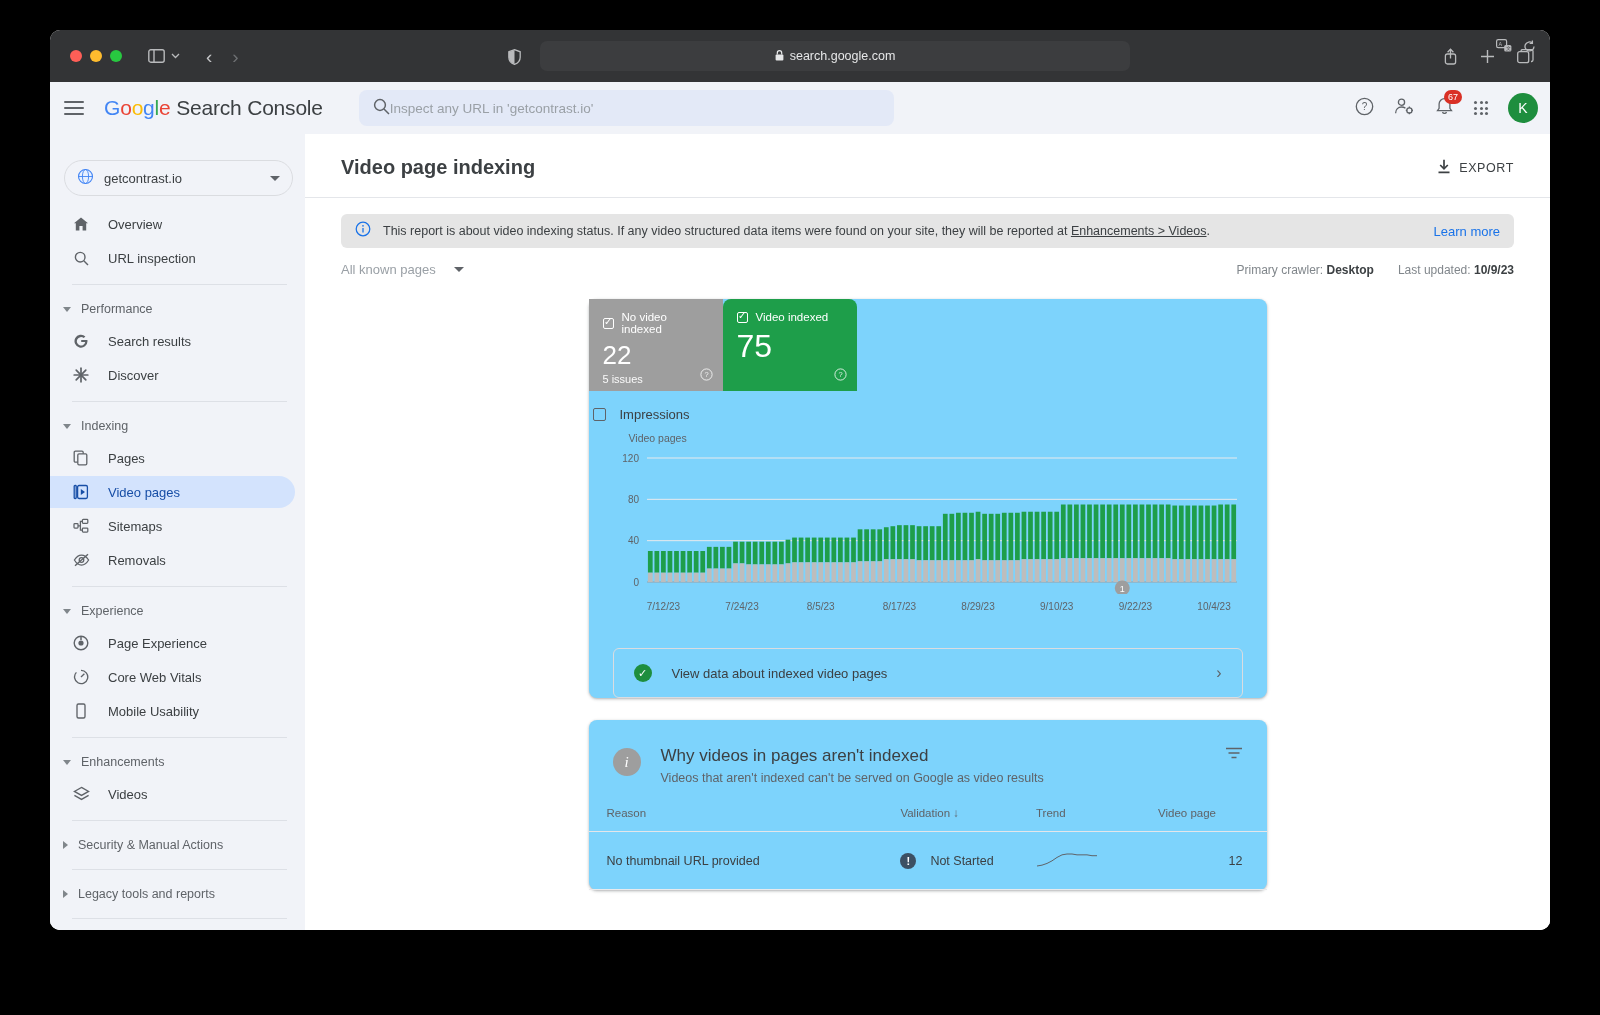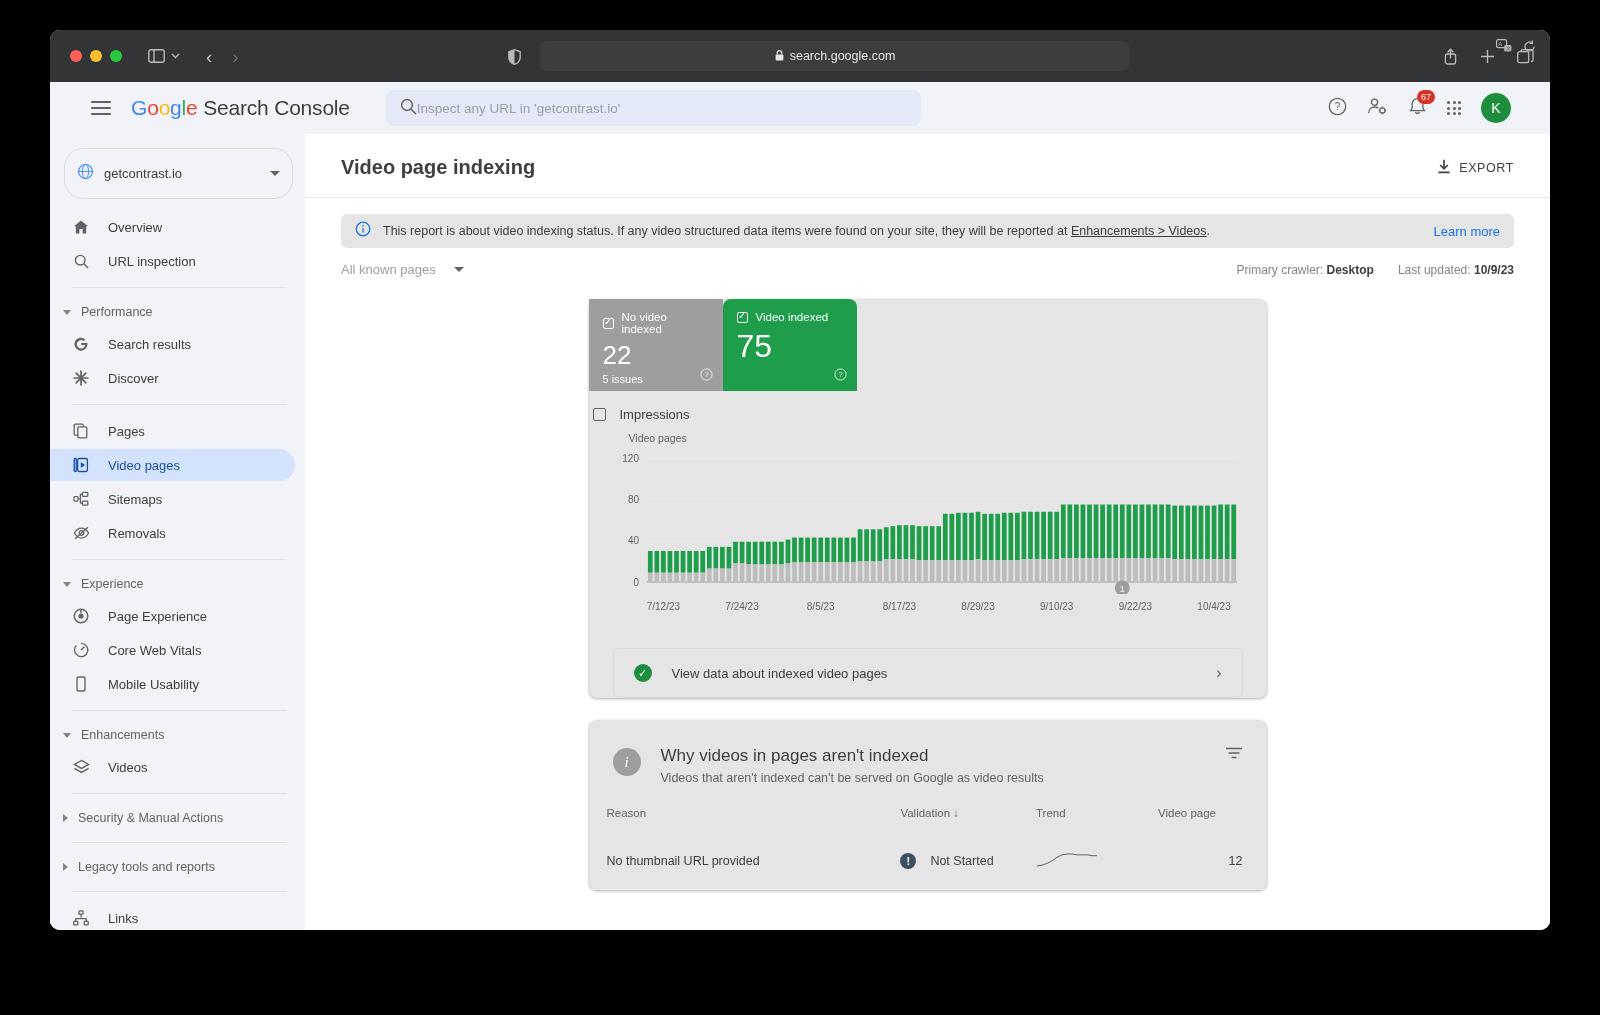--- a/index.html
+++ b/index.html
@@ -39,21 +39,21 @@
   }
   .urlbar .url-text { color: #e6e7e8; font-size: 12.5px; }
   .shield { position: absolute; left: 458px; top: 19px; }
   .url-right { position: absolute; right: 14px; top: 9px; display: flex; gap: 11px; align-items: center; }
   .tb-right { position: absolute; right: 16px; top: 0; height: 52px; display: flex; align-items: center; gap: 22px; }
 
   
   .app { position: relative; height: 848px; background: #fff; display: flex; flex-direction: column; }
   .appbar {
     height: 52px; background: #f1f3f8; display: flex; align-items: center;
-    padding: 0 35px; flex-shrink: 0;
+    padding: 0 8px; flex-shrink: 0;
   }
   .hamburger { width: 20px; display: flex; flex-direction: column; gap: 4px; margin: 0 20px 0 6px; cursor: pointer; }
   .hamburger span { display: block; height: 2px; background: #5f6368; border-radius: 1px; }
   .brand { font-size: 21px; color: #3c4043; letter-spacing: -.2px; white-space: nowrap; }
   .g-b { color: #4285f4; } .g-r { color: #ea4335; } .g-y { color: #fbbc05; } .g-g { color: #34a853; }
   .searchbox {
     margin-left: 36px; width: 535px; height: 36px; background: #e3e9f7; border-radius: 8px;
     display: flex; align-items: center; padding: 0 14px; gap: 0;
   }
   .searchbox input {
@@ -74,21 +74,21 @@
   }
   .grid-icon { display: grid; grid-template-columns: repeat(3,3px); gap: 2.5px; }
   .grid-icon i { width: 3px; height: 3px; background: #5f6368; border-radius: 50%; display: block; }
 
   
   .body { flex: 1; display: flex; min-height: 0; }
 
   
   .side { width: 255px; background: #f1f3f8; padding: 8px 0 0 0; flex-shrink: 0; overflow: hidden; }
   .prop-sel {
-    margin: 6px 12px 12px 14px; height: 51px; border: 1px solid #dadce0; border-radius: 19px;
+    margin: 18px 12px 12px 14px; height: 36px; border: 1px solid #dadce0; border-radius: 19px;
     display: flex; align-items: center; padding: 0 12px; gap: 10px; background: #f1f3f8; cursor: pointer;
   }
   .prop-sel .pname { font-size: 13px; color: #3c4043; flex: 1; }
   .caret { width: 0; height: 0; border-left: 5px solid transparent; border-right: 5px solid transparent; border-top: 5px solid #5f6368; }
   .nav-item {
     display: flex; align-items: center; gap: 18px; height: 32px; margin: 2px 10px 2px 0;
     padding-left: 22px; border-radius: 0 16px 16px 0; cursor: pointer; color: #3c4043; font-size: 13px;
   }
   .nav-item .ico { width: 18px; display: flex; align-items: center; justify-content: center; color: #5f6368; flex-shrink: 0; }
   .nav-item.active { background: #d3e3fd; color: #174ea6; }
@@ -120,21 +120,21 @@
   .banner .learn { margin-left: auto; color: #1a73e8; font-size: 13px; cursor: pointer; }
 
   .filterrow { margin: 14px 36px 0 36px; display: flex; align-items: center; }
   .filter-sel { display: flex; align-items: center; gap: 18px; color: #9aa0a6; font-size: 13px; cursor: pointer; }
   .meta { margin-left: auto; font-size: 12px; color: #80868b; display: flex; gap: 24px; }
   .meta b { color: #3c4043; font-weight: 700; }
 
   .scroll { flex: 1; overflow: hidden; padding: 22px 0 0 0; }
 
   .card {
-    width: 678px; margin: 0 auto 22px auto; background: #e5e5e5; border-radius: 8px;
+    width: 678px; margin: 0 auto 22px auto; background: #7dd3fc; border-radius: 8px;
     box-shadow: 0 1px 2px rgba(60,64,67,.25), 0 1px 3px 1px rgba(60,64,67,.12);
   }
 
   
   .tabs { display: flex; }
   .tab { width: 134px; height: 92px; padding: 12px 14px 0 14px; position: relative; cursor: pointer; }
   .tab.grey { background: #9e9e9e; }
   .tab.green { background: #1e9e4a; border-radius: 8px 8px 0 0; }
   .tab .tl { display: flex; align-items: center; gap: 8px; color: #fff; font-size: 11.5px; }
   .cbx { width: 11px; height: 11px; border: 1.4px solid #fff; border-radius: 2px; position: relative; flex-shrink: 0; }
@@ -394,20 +394,24 @@
                     <line x1="1.2" y1="8" x2="14.8" y2="8"></line>
                     <line x1="3.2" y1="3.2" x2="12.8" y2="12.8"></line>
                     <line x1="12.8" y1="3.2" x2="3.2" y2="12.8"></line>
                   </g>
                 </svg>
               </span>
             <span>Discover</span>
           </div>
 
           <div class="sep"></div>
+          <div class="group">
+            <span class="tri-down"></span>
+            <span>Indexing</span>
+          </div>
           <div class="nav-item">
             <span class="ico">
                 <svg width="16" height="16" viewBox="0 0 16 16">
                   <rect x="1.2" y="1.2" width="9" height="11" rx="1.2" fill="none" stroke="#5f6368" stroke-width="1.3"></rect>
                   <rect x="4.8" y="3.8" width="9" height="11" rx="1.2" fill="#f1f3f8" stroke="#5f6368" stroke-width="1.3"></rect>
                 </svg>
               </span>
             <span>Pages</span>
           </div>
           <div class="nav-item active">

